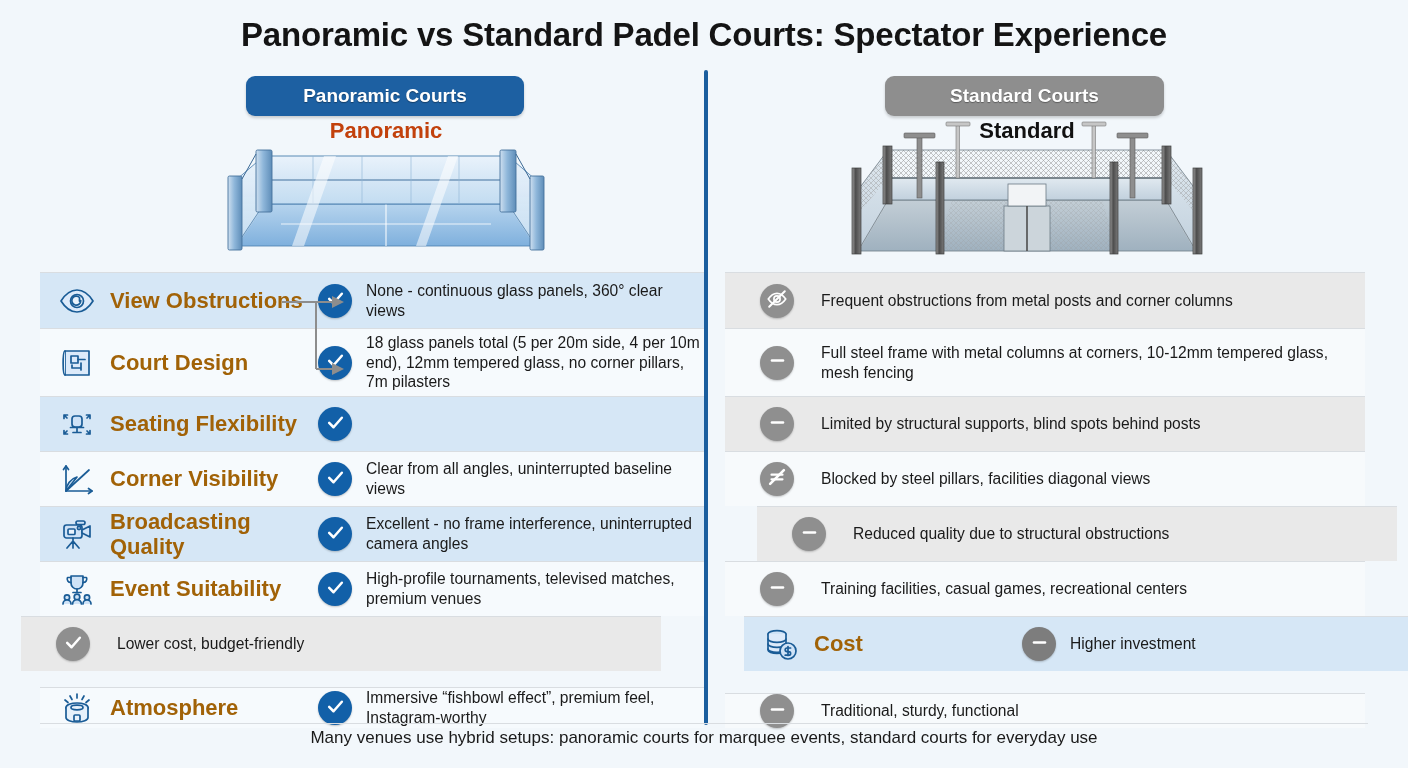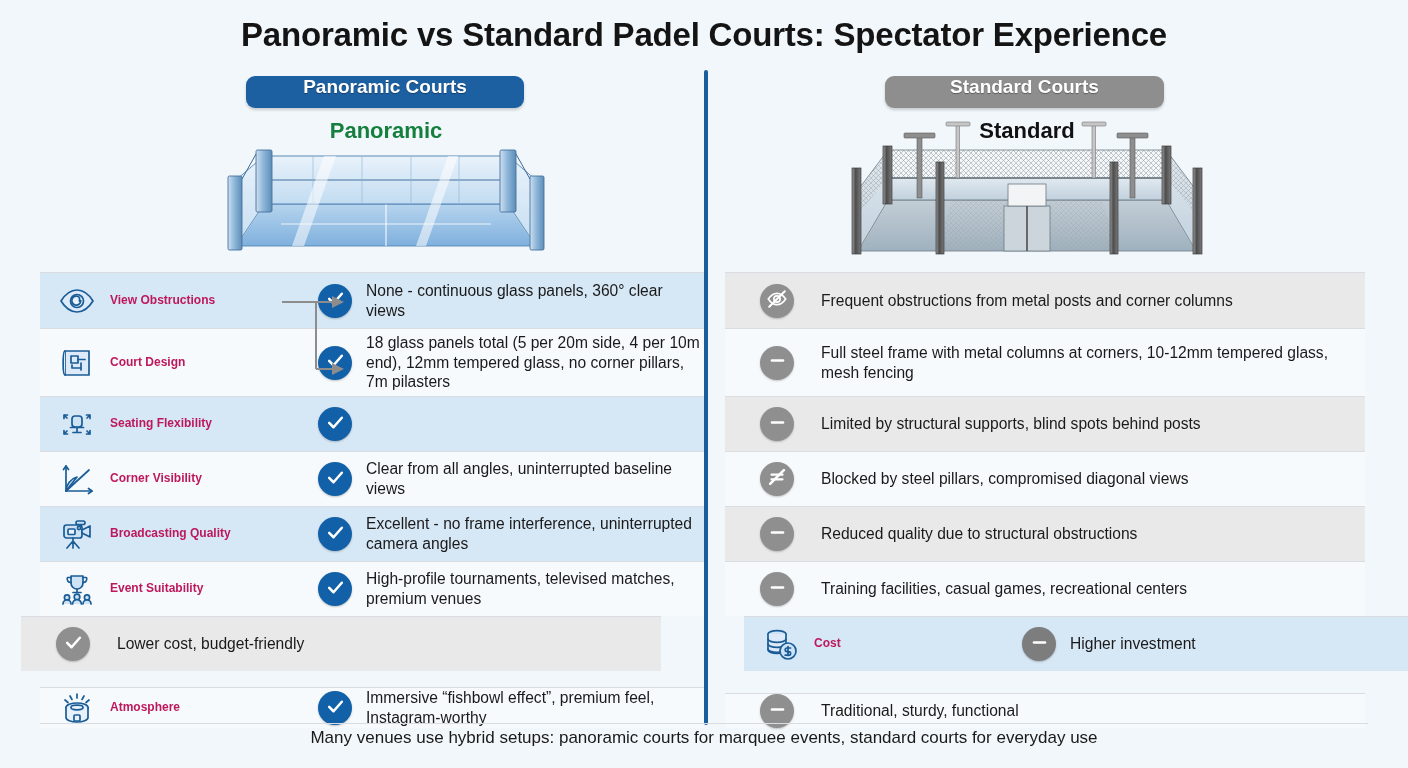--- a/index.html
+++ b/index.html
@@ -21,40 +21,40 @@
 
   
   .divider {
     position: absolute; left: 704px; top: 70px;
     width: 4px; height: 655px;
     background: #1b5e9e; border-radius: 2px;
   }
 
   
   .col-badge {
-    position: absolute; top: 76px; height: 32px;
+    position: absolute; top: 76px; height: 40px;
     border-radius: 9px;
-    display: flex; justify-content: center;
+    display: flex; align-items: center; justify-content: center;
     color: #ffffff; font-size: 19px; font-weight: 700;
     text-shadow: 0 1px 1px rgba(0,0,0,.35);
     box-shadow: 0 2px 3px rgba(0,0,0,.18);
   }
   .col-badge.left  { left: 246px; width: 278px; background: #1d60a2; }
   .col-badge.right { left: 885px; width: 279px; background: #8e8e8e; }
 
   
   .court-wrap { position: absolute; top: 118px; height: 146px; }
   .court-wrap.left  { left: 196px; width: 380px; }
   .court-wrap.right { left: 836px; width: 382px; }
   .court-label {
     position: absolute; top: 0; width: 100%; text-align: center;
     font-size: 22px; font-weight: 700; z-index: 5;
     text-shadow: 0 0 5px #f2f7fb, 0 0 5px #f2f7fb, 0 0 3px #f2f7fb;
   }
-  .court-label.pano { color: #15803d; }
+  .court-label.pano { color: #c2410c; }
   .court-label.std  { color: #111111; }
   .court-svg { position: absolute; left: 0; top: 0; }
 
   
   .table { position: absolute; left: 0; top: 272px; width: 1408px; }
   .row { position: relative; display: flex; width: 1408px; }
   .half { position: relative; }
   .half.left  { width: 704px; }
   .half.right { width: 704px; }
 
@@ -70,21 +70,21 @@
   .band-l-b { background: #f6fafd; }
   .band-r-a { background: #e9e9e9; }
   .band-r-b { background: #f7fafc; }
 
   .feat-icon {
     width: 58px; flex: 0 0 58px;
     display: flex; align-items: center; justify-content: center;
   }
   .feat-label {
     flex: 0 0 198px; width: 198px;
-    font-size: 12px; font-weight: 700; color: #be185d;
+    font-size: 22px; font-weight: 700; color: #a16207;
     padding-left: 4px; line-height: 1.15;
   }
   .status {
     flex: 0 0 62px; width: 62px;
     display: flex; align-items: center; justify-content: center;
   }
   .status-circle {
     width: 34px; height: 34px; border-radius: 50%;
     display: flex; align-items: center; justify-content: center;
     box-shadow: 0 1px 2px rgba(0,0,0,.22);
@@ -382,25 +382,25 @@
     <div class="half right">
       <div class="cell-r band-r-b">
         <div class="status-r">
               <div class="status-circle no">
             <span><svg width="22" height="22" viewBox="0 0 24 24" fill="none" stroke="#fff" stroke-width="2.4" stroke-linecap="round">
                     <path d="M6,14.5 H18 M6,9.5 H18"></path>
                     <path d="M4.5,19.5 L19.5,4.5" stroke-width="2.8"></path>
                   </svg></span>
           </div>
             </div>
-        <div class="desc-r">Blocked by steel pillars, compromised diagonal views</div>
-      </div>
-    </div>
-      </div>
-      <div class="row" style="height: 55px;">
+        <div class="desc-r">Blocked by steel pillars, facilities diagonal views</div>
+      </div>
+    </div>
+      </div>
+      <div class="row" style="height: 55px; gap: 32px;">
     <div class="half left">
       <div class="cell-l band-l-a">
         <div class="feat-icon">
               <svg width="36" height="36" viewBox="0 0 36 36" fill="none" stroke="#1a5c96" stroke-width="1.7" stroke-linecap="round" stroke-linejoin="round">
                 <rect x="5" y="9" width="18" height="13" rx="2.5" fill="#cfe3f7"></rect>
                 <rect x="9" y="13" width="7" height="5.5" rx="1" fill="#eaf3fc"></rect>
                 <path d="M23,14 L31,10 v11 L23,17 Z" fill="#cfe3f7"></path>
                 <circle cx="20" cy="12" r="1.6" fill="#eaf3fc"></circle>
                 <rect x="17" y="5" width="9" height="3.5" rx="1.7" fill="#cfe3f7"></rect>
                 <path d="M14,22 v3 M14,25 L8,32 M14,25 L20,32 M14,25 v7" fill="none"></path>

